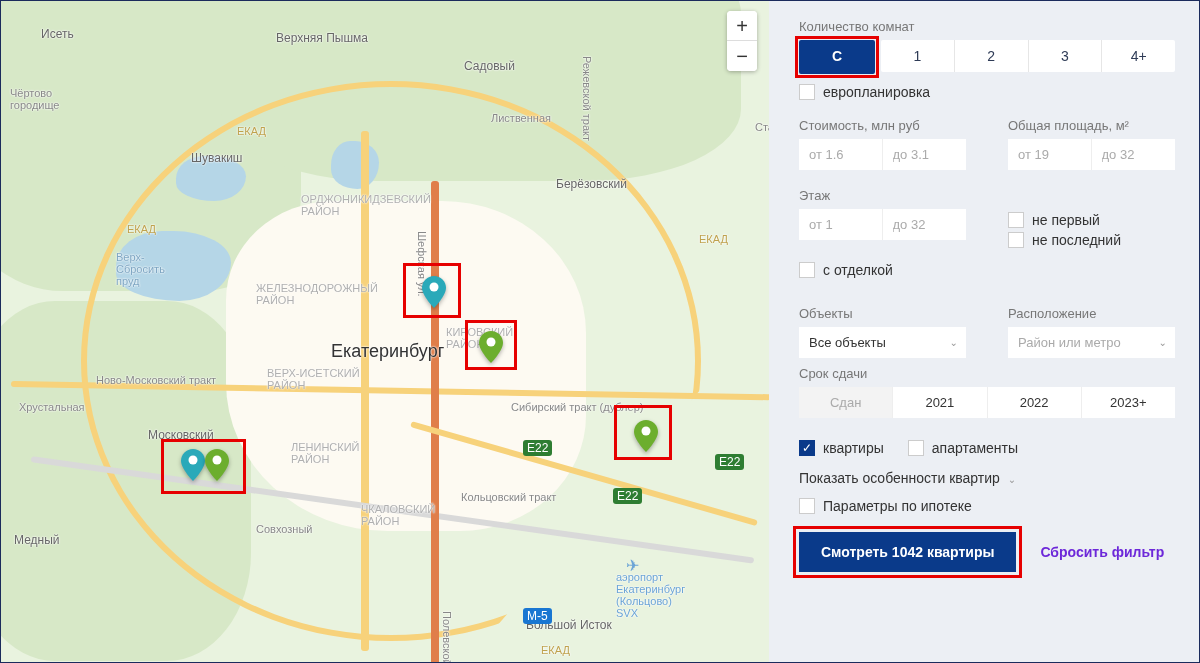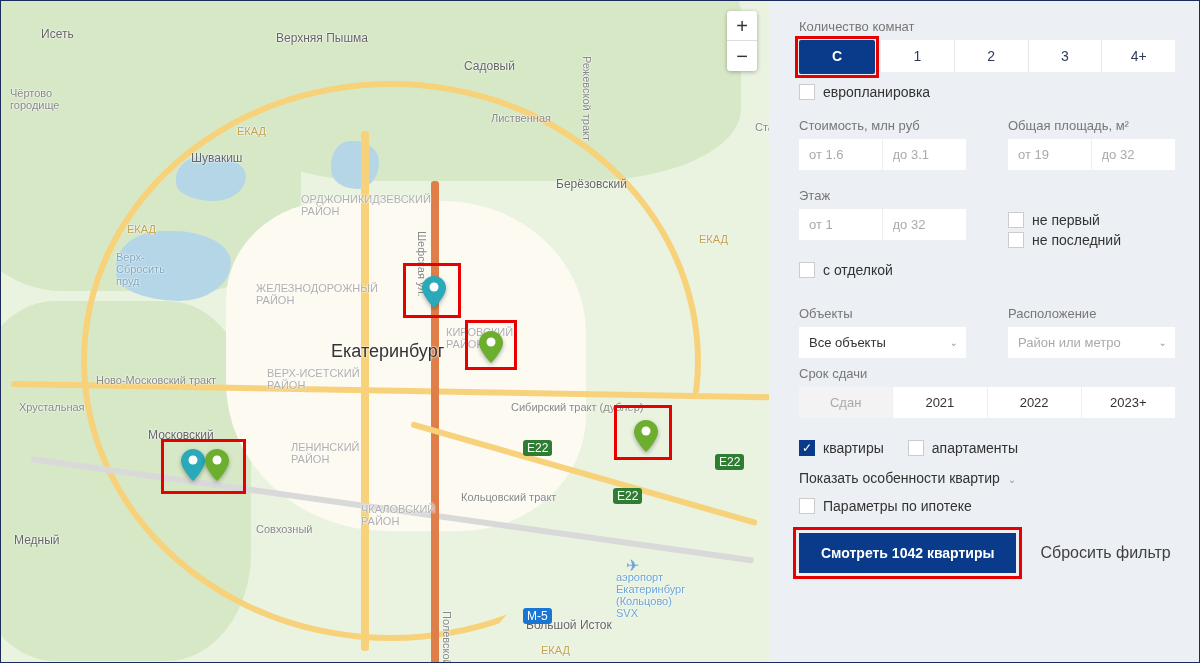--- a/index.html
+++ b/index.html
@@ -61,21 +61,21 @@
   .sel .chev { position:absolute; right:8px; top:50%; transform:translateY(-55%); font-size:10px; color:#999; }
   .deadline { display:flex; background:#fff; margin-top:6px; }
   .deadline .d { flex:1; text-align:center; padding:8px 0; font-size:13px; color:#333; border-left:1px solid #eee; cursor:pointer; }
   .deadline .d:first-child { border-left:none; color:#aaa; background:#f3f3f3; }
   .inline-chk { display:flex; align-items:center; gap:8px; margin-right:24px; }
   .inline-chks { display:flex; margin-top:22px; color:#333; flex-wrap:wrap; }
   .expander { margin-top:14px; color:#333; cursor:pointer; }
   .expander .chev { font-size:10px; color:#999; margin-left:4px; }
   .cta-row { display:flex; gap:20px; align-items:center; margin-top:18px; }
   .cta { background:#0a3a8a; color:#fff; padding:12px 22px; font-size:14px; font-weight:600; border:none; cursor:pointer; }
-  .reset { background:transparent; border:none; color:#404040; font-size:16px; font-weight:400; cursor:pointer; padding:12px 4px; }
+  .reset { background:transparent; border:none; color:#6d28d9; font-size:14px; font-weight:700; cursor:pointer; padding:12px 4px; }
   .hl-rooms { position:relative; }
   .hl-rooms::after { content:""; position:absolute; inset:-4px; border:3px solid #e60000; pointer-events:none; }
   .hl-cta { position:relative; }
   .hl-cta::after { content:""; position:absolute; inset:-6px; border:3px solid #e60000; pointer-events:none; }
 </style>
 </head>
 <body>
 
 <div class="root">
 

